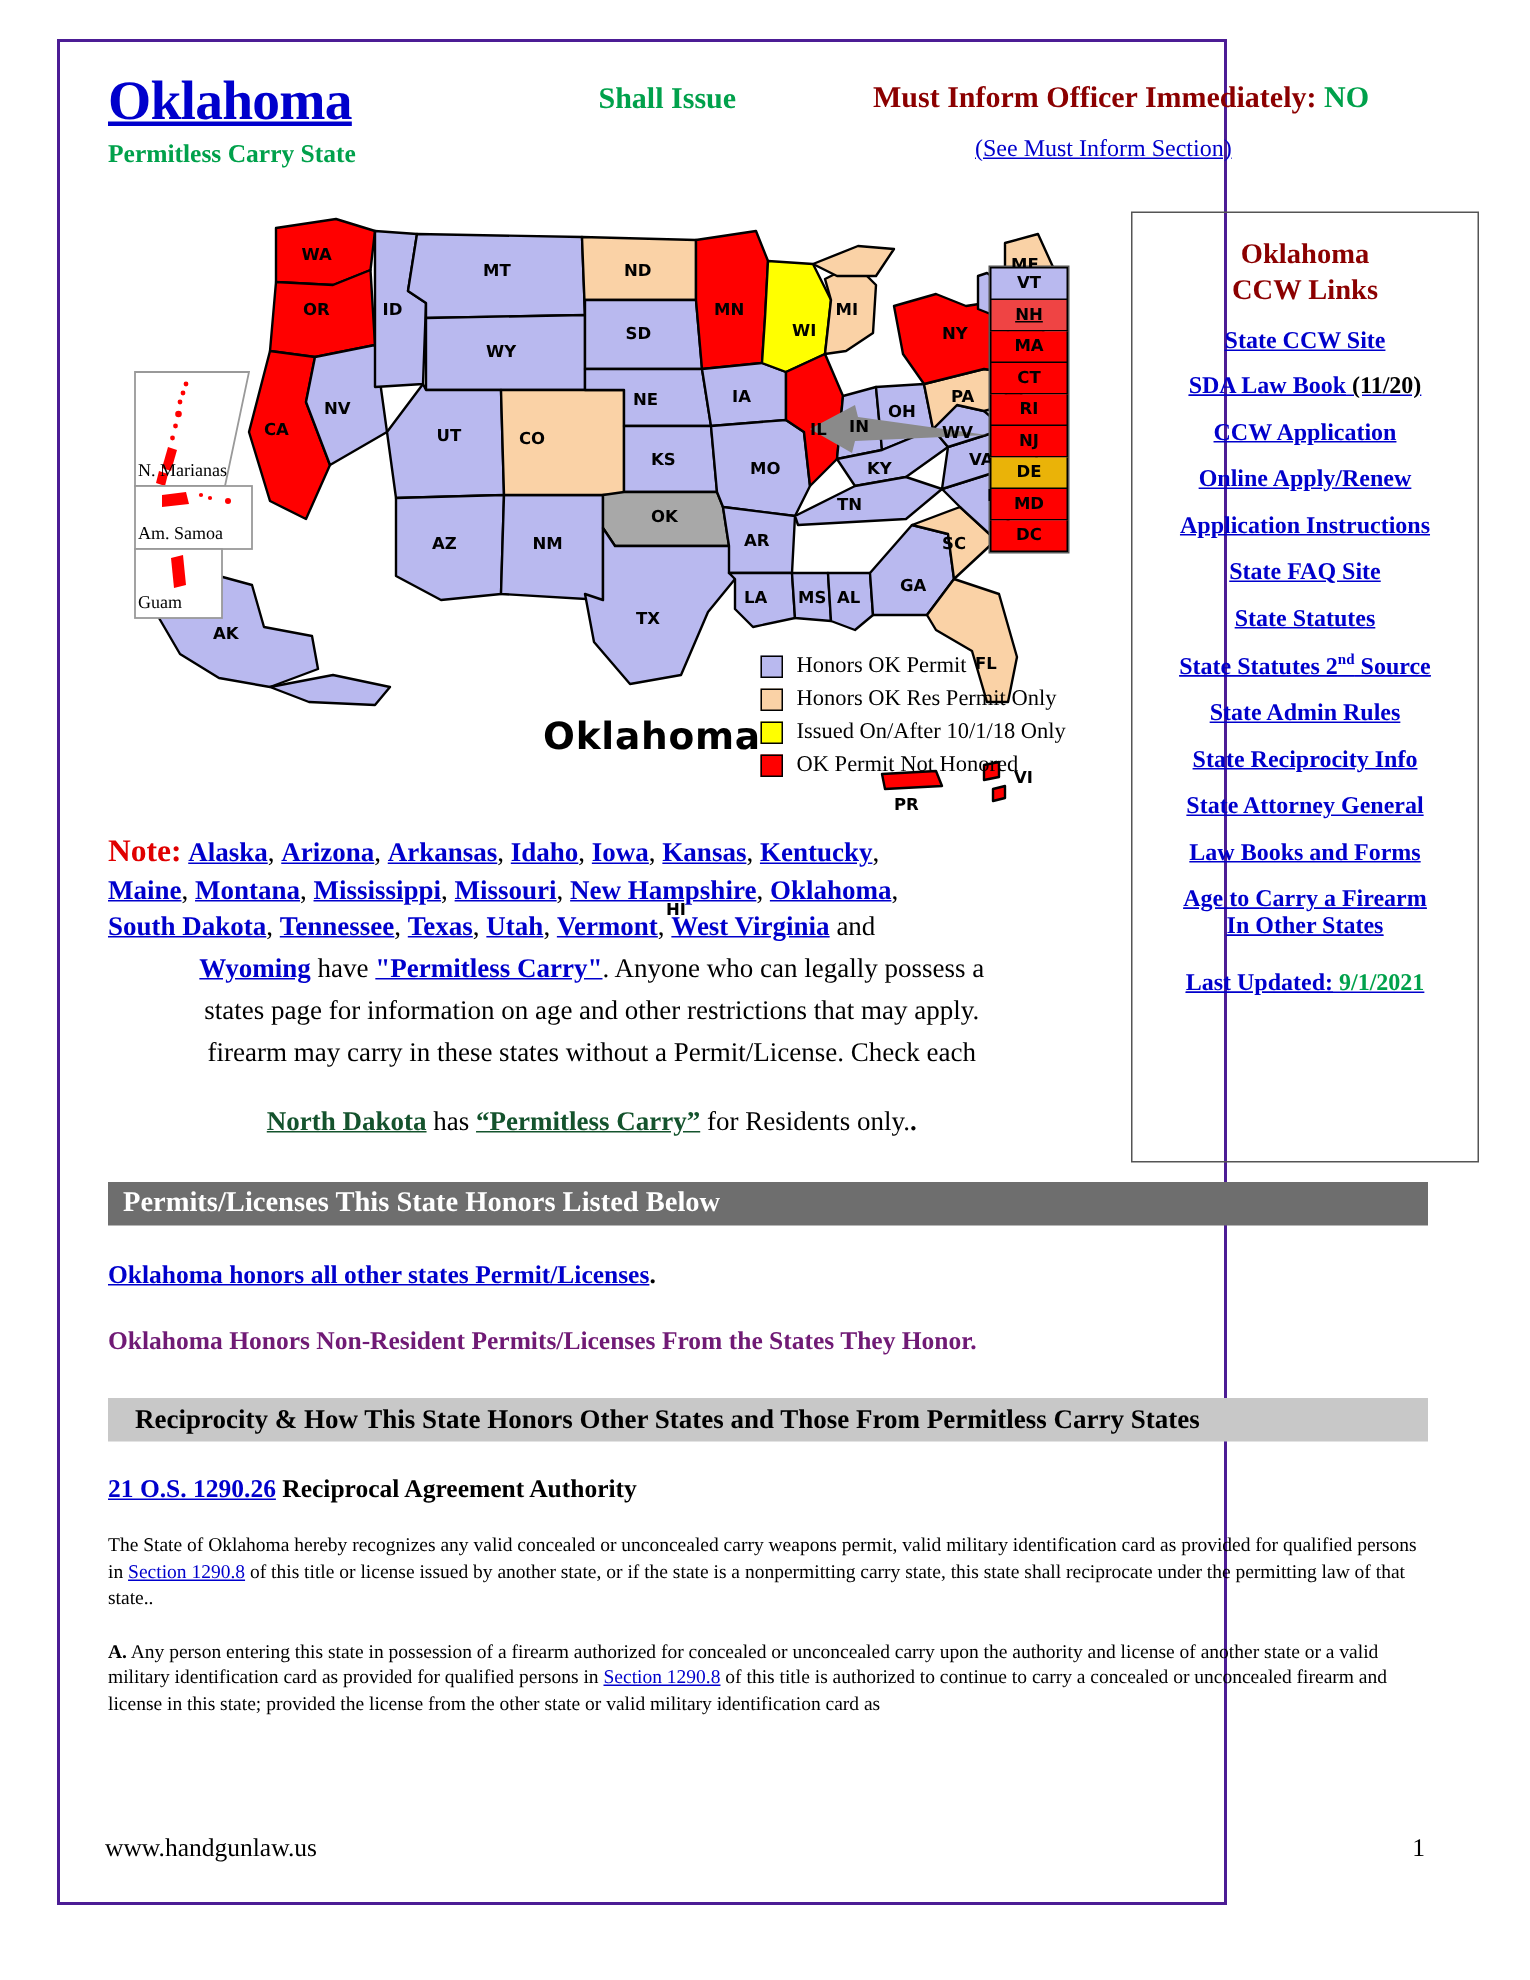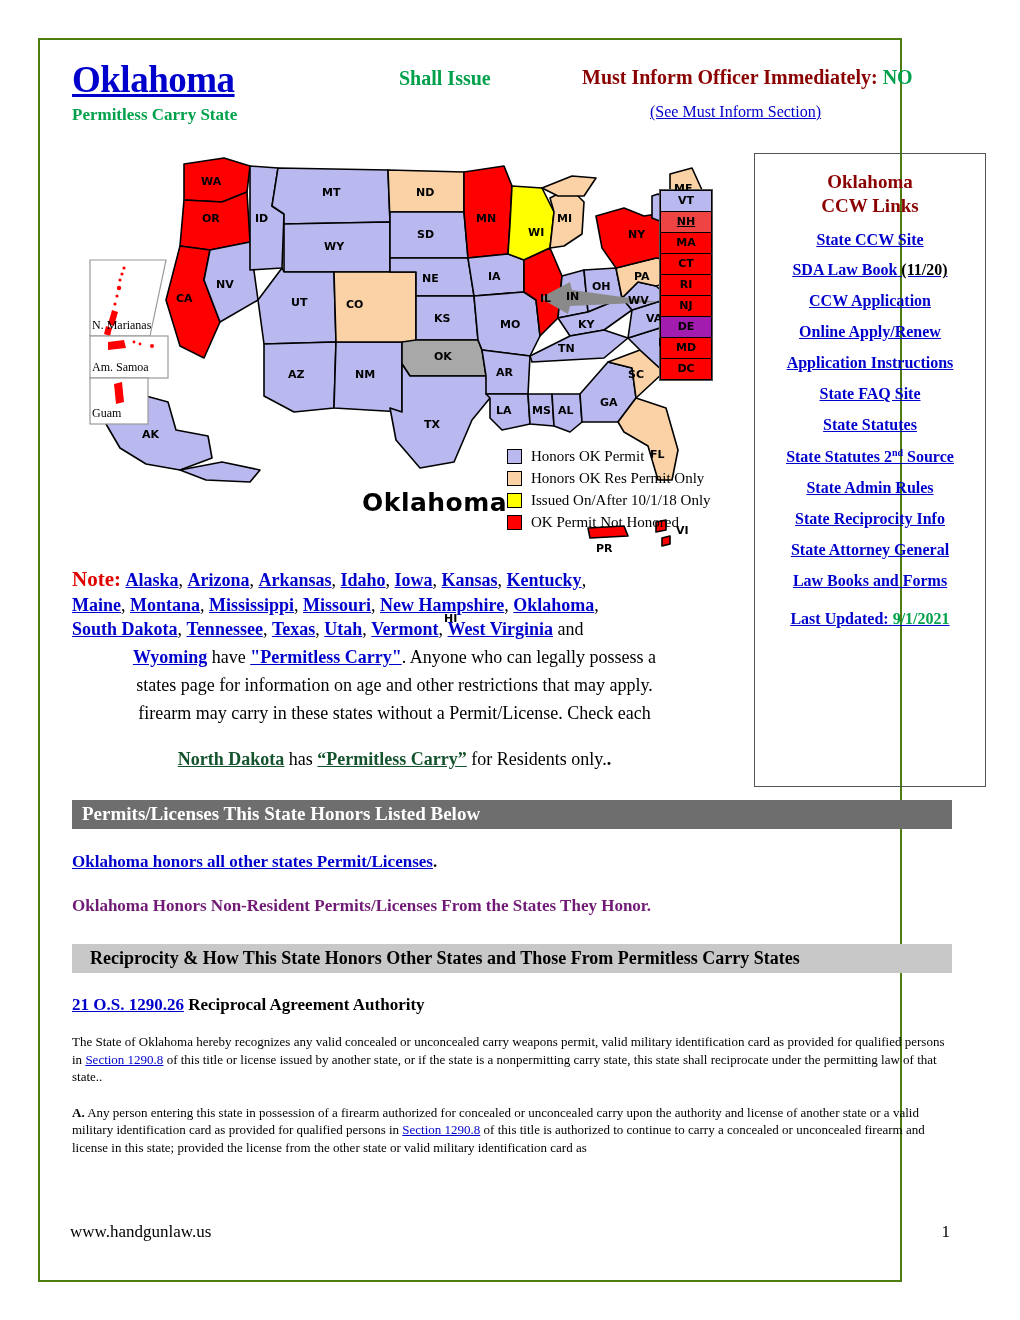--- a/index.html
+++ b/index.html
@@ -10,24 +10,24 @@
   body {
     width: 1020px;
     height: 1320px;
     font-family: "Liberation Serif", "DejaVu Serif", serif;
     color: #000;
     overflow: hidden;
   }
   .page {
     position: absolute;
     left: 38px;
-    top: 38px;
-    width: 864px;
+    top: 26px;
+    width: 780px;
     height: 1244px;
-    border: 2px solid #4d7c0f;
+    border: 2px solid #4c1d95;
     box-sizing: border-box;
   }
   .inner {
     position: absolute;
     left: 32px;
     top: 18px;
     width: 880px;
   }
 
   
@@ -330,21 +330,21 @@
     </div>
 
     
     <div style="position:absolute;left:588px;top:40px;width:52px;height:190px;display:flex;flex-direction:column;font-family:'DejaVu Sans',sans-serif;font-size:11px;font-weight:bold;text-align:center;">
       <div style="flex:1;background:#b9b9ef;border:1px solid #000;box-sizing:border-box;line-height:19px;">VT</div>
       <div style="flex:1;background:#ef4444;border:1px solid #000;border-top:none;box-sizing:border-box;line-height:19px;text-decoration:underline;">NH</div>
       <div style="flex:1;background:#ff0000;border:1px solid #000;border-top:none;box-sizing:border-box;line-height:19px;">MA</div>
       <div style="flex:1;background:#ff0000;border:1px solid #000;border-top:none;box-sizing:border-box;line-height:19px;">CT</div>
       <div style="flex:1;background:#ff0000;border:1px solid #000;border-top:none;box-sizing:border-box;line-height:19px;">RI</div>
       <div style="flex:1;background:#ff0000;border:1px solid #000;border-top:none;box-sizing:border-box;line-height:19px;">NJ</div>
-      <div style="flex:1;background:#a21caf;border:1px solid #000;border-top:none;box-sizing:border-box;line-height:19px;">DE</div>
+      <div style="flex:1;background:#eab308;border:1px solid #000;border-top:none;box-sizing:border-box;line-height:19px;">DE</div>
       <div style="flex:1;background:#ff0000;border:1px solid #000;border-top:none;box-sizing:border-box;line-height:19px;">MD</div>
       <div style="flex:1;background:#ff0000;border:1px solid #000;border-top:none;box-sizing:border-box;line-height:19px;">DC</div>
     </div>
 
     <div class="map-caption">Oklahoma</div>
 
     <div class="legend">
       <div class="legend-row">
         <span class="legend-sw" style="background:#b9b9ef"></span>
         <span>Honors OK Permit</span>
@@ -384,20 +384,24 @@
 
     <div class="lnk">
       <span style="text-decoration:underline">State Statutes 2<sup>nd</sup> Source</span>
     </div>
 
     <a class="lnk">State Admin Rules</a>
     <a class="lnk">State Reciprocity Info</a>
     <a class="lnk">State Attorney General</a>
     <a class="lnk">Law Books and Forms</a>
 
+    <div class="lnk two-line">
+      <div style="text-decoration:underline">Age to Carry a Firearm</div>
+      <div style="text-decoration:underline">In Other States</div>
+    </div>
 
     <div class="lnk updated">
       <span style="text-decoration:underline">Last Updated:</span>
       <span class="date">9/1/2021</span>
     </div>
   </div>
 
   <div class="note">
     <div class="note-l1">
       <span class="lbl">Note:</span>

